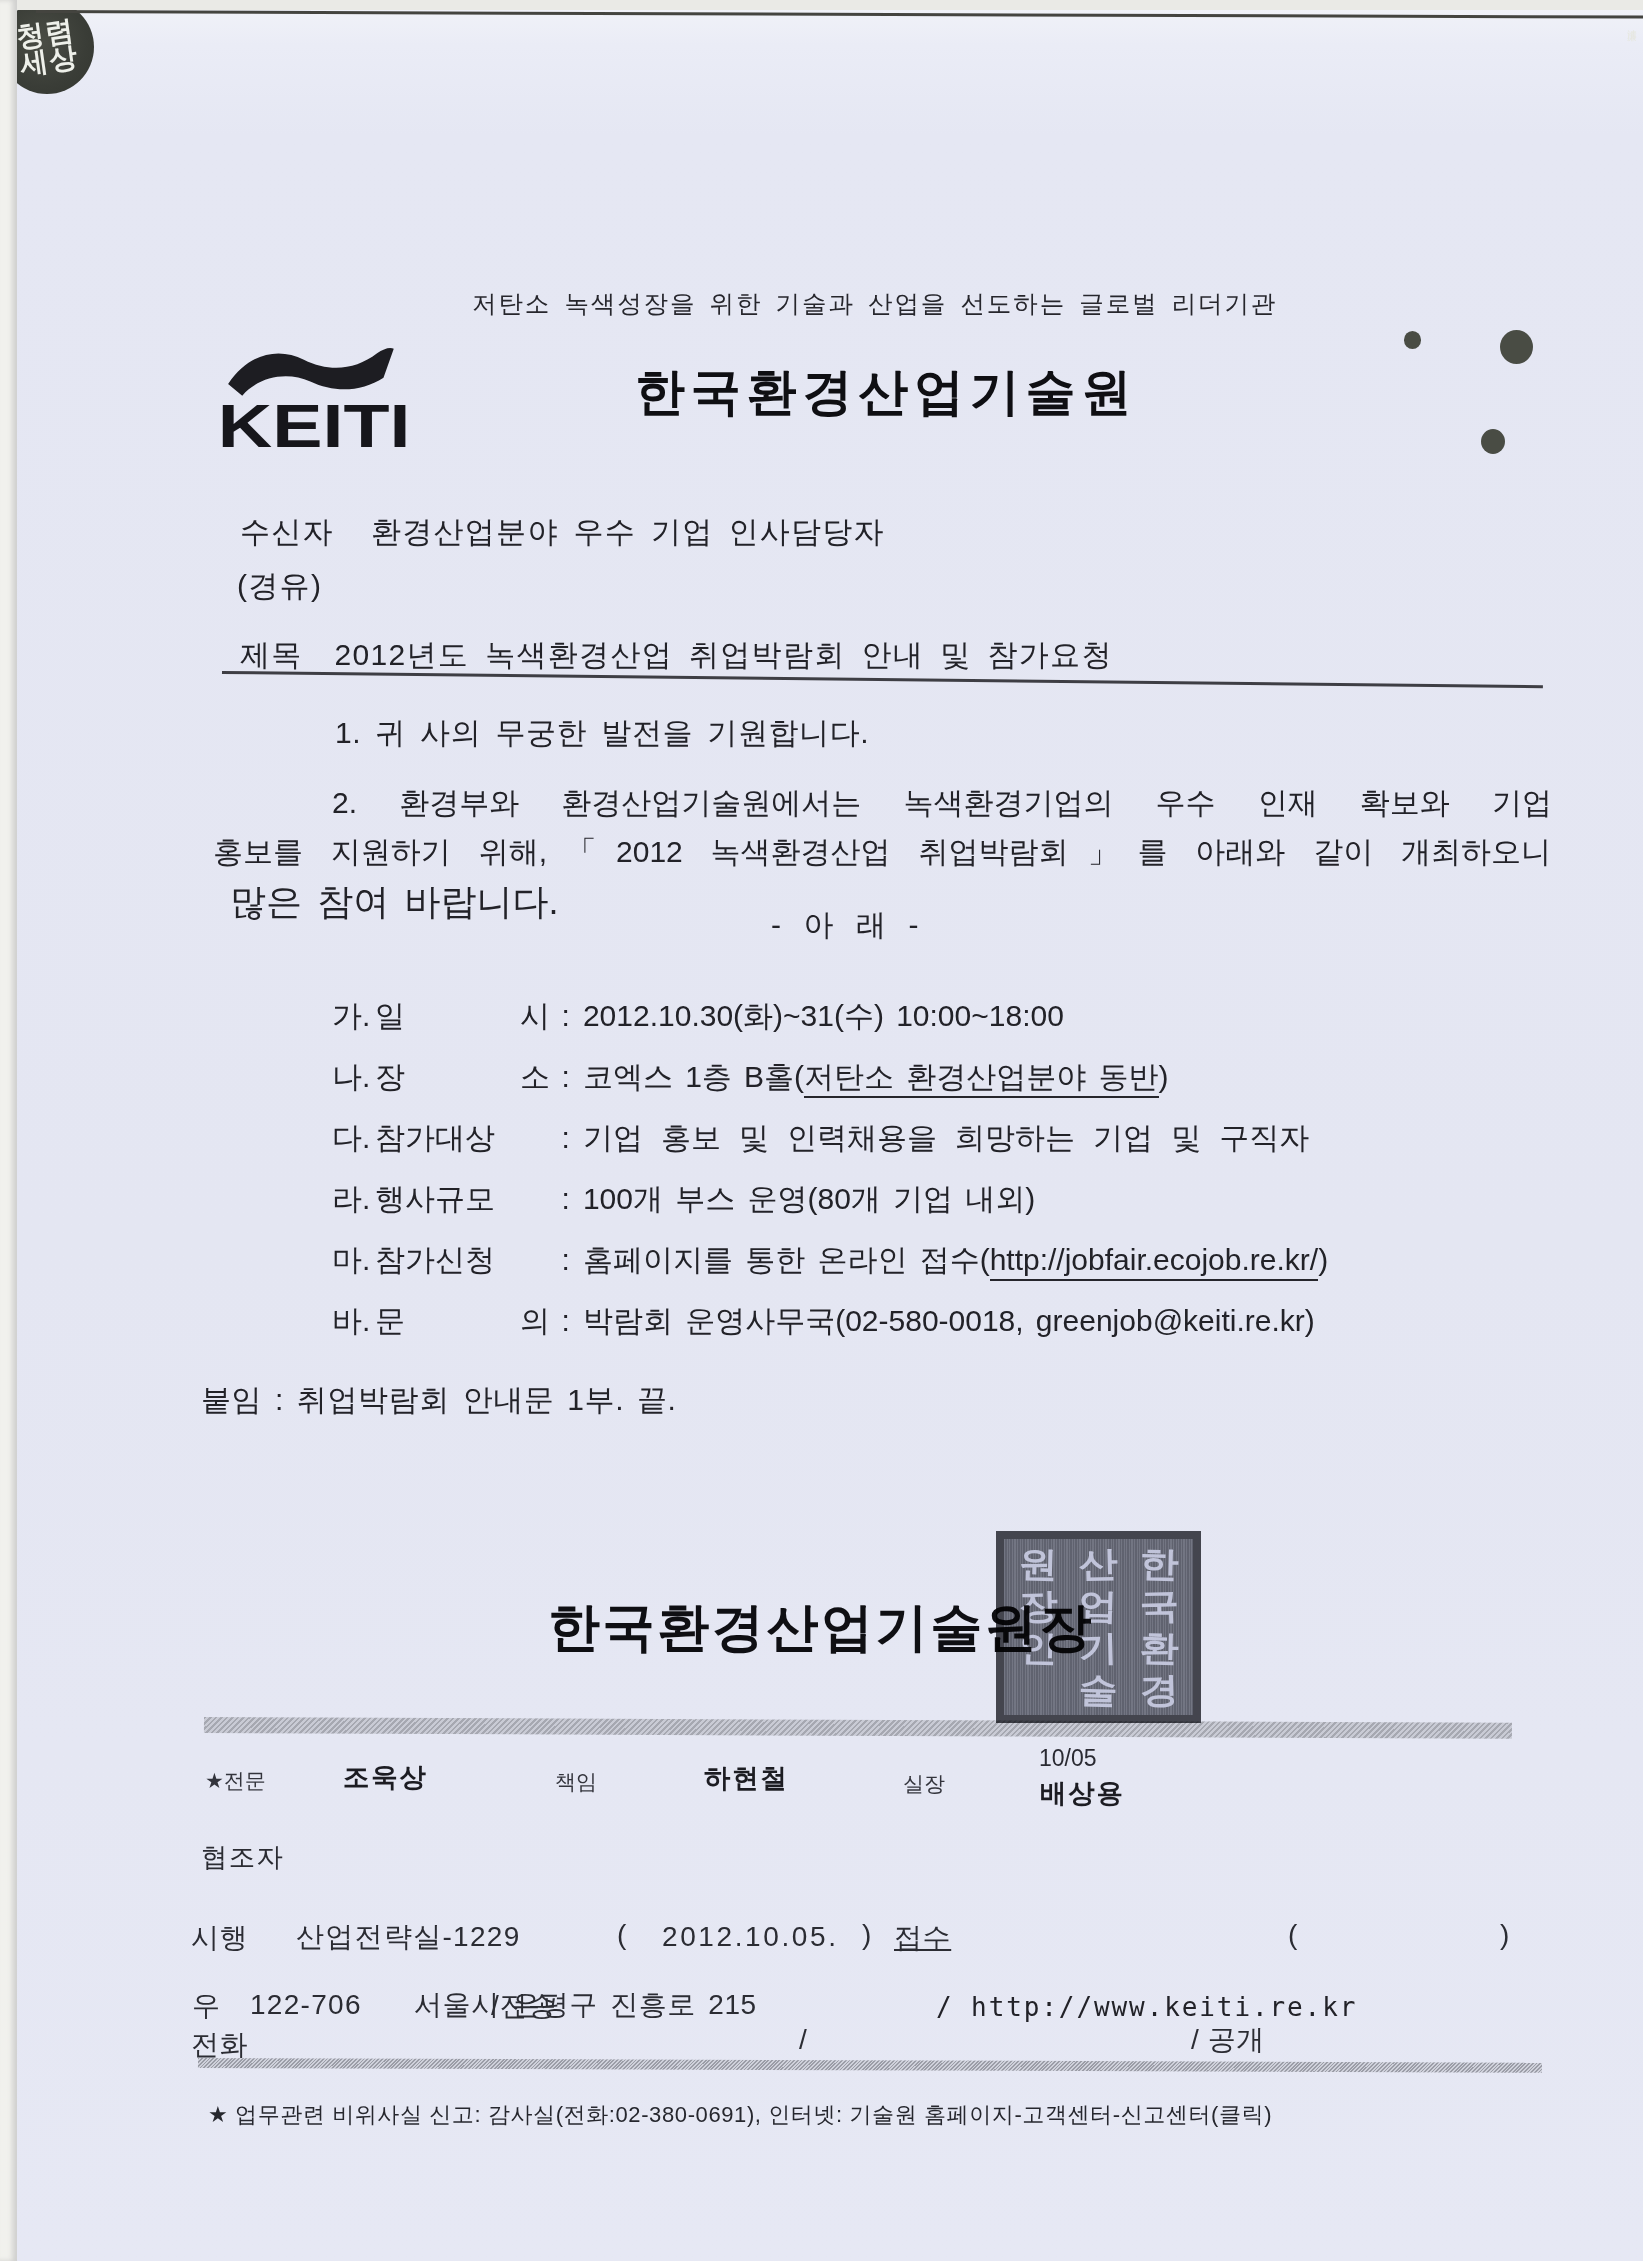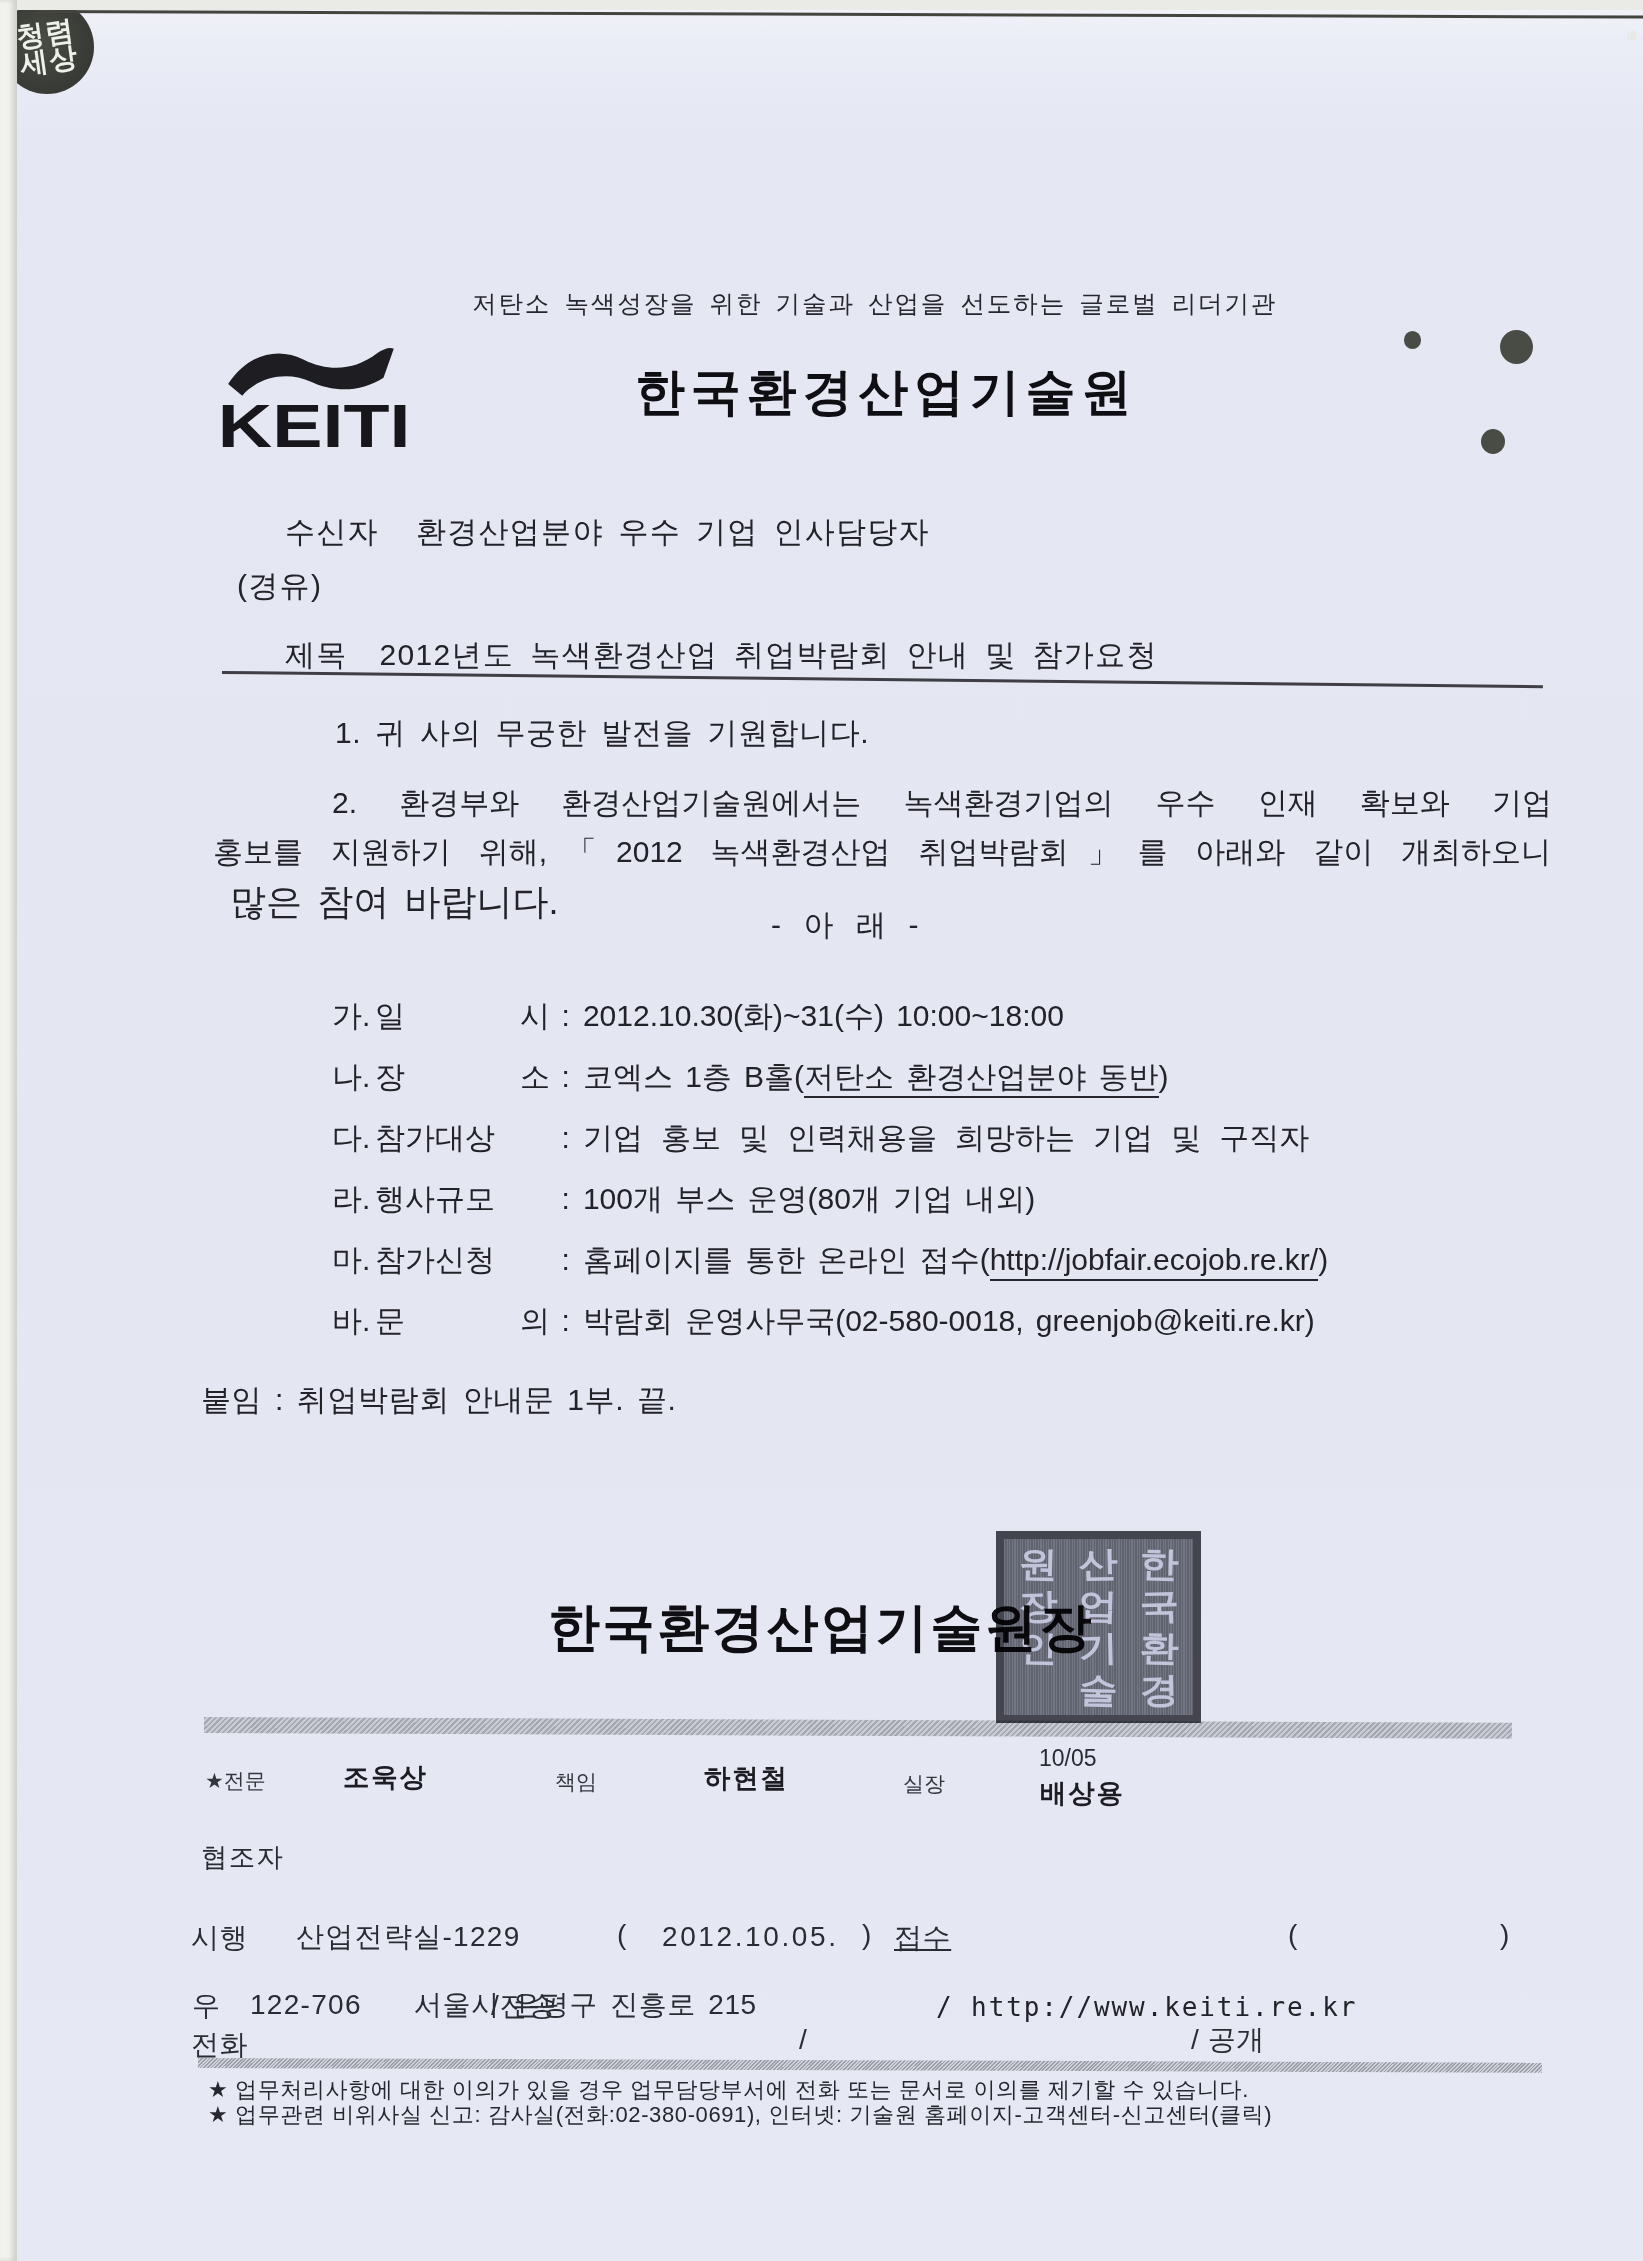--- a/index.html
+++ b/index.html
@@ -18,21 +18,21 @@
   .stamp{left:1411px;top:341px;width:94px;height:94px;border-radius:50%;
          background:radial-gradient(circle at 45% 45%,#4a4d45 0%,#3a3d37 60%,#33362f 100%);
          display:flex;align-items:center;justify-content:center;z-index:2;}
   .stamp-txt{transform:rotate(-8deg);color:#eef0ea;font-weight:bold;font-size:28px;line-height:.98;text-align:center;letter-spacing:1.3px;}
   .stamp-side{position:absolute;right:5.2px;top:22px;writing-mode:vertical-rl;font-size:9.7px;color:#e6e7e0;letter-spacing:1.3px;}
   .dot{position:absolute;border-radius:50%;background:#494c44;}
   .dot-tl{left:1404px;top:331px;width:17.4px;height:18px;}
   .dot-tr{left:1500px;top:330px;width:33px;height:34px;}
   .dot-br{left:1481px;top:429px;width:24px;height:25px;}
   
-  .row{display:flex;align-items:flex-start;margin-left:45px;}
+  .row{display:flex;align-items:flex-start;}
   .recv{left:240px;top:516px;font-size:30px;letter-spacing:1.3px;}
   .recv .lbl{margin-right:37px;}
   .recv .val{word-spacing:5.2px;}
   .via{left:237px;top:570px;font-size:30px;letter-spacing:1.3px;}
   .subj{left:240px;top:639px;font-size:30px;letter-spacing:1.3px;}
   .subj .lbl{margin-right:32px;}
   .subj .val{word-spacing:6.4px;}
   .subject-rule{left:222px;top:671px;width:1321px;height:2.6px;background:#3e3e44;transform:rotate(0.62deg);transform-origin:left top;}
   
   .para1{left:335px;top:717px;font-size:30px;letter-spacing:0.6px;word-spacing:5.2px;}
@@ -195,17 +195,16 @@
   <div class="abs ft a-zip">122-706</div>
   <div class="abs ft a-st">서울시 은평구 진흥로 215</div>
   <div class="abs a-url">/ http://www.keiti.re.kr</div>
 
   <div class="abs ft t-ph">전화</div>
   <div class="abs ft t-fx">/전송</div>
   <div class="abs ft t-sl">/</div>
   <div class="abs ft t-op">/ 공개</div>
 
   <div class="abs hatch"></div>
-  <div class="abs fn fn1">★ 업무처리사항에 대한 이의가 있을 경우 업무담당부서에 전화 또는 문서로 이의를 제기할 수 있습니다.</div>
   <div class="abs fn fn2">★ 업무관련 비위사실 신고: 감사실(전화:02-380-0691), 인터넷: 기술원 홈페이지-고객센터-신고센터(클릭)</div>
 
 </div>
 
 
 </body></html>

